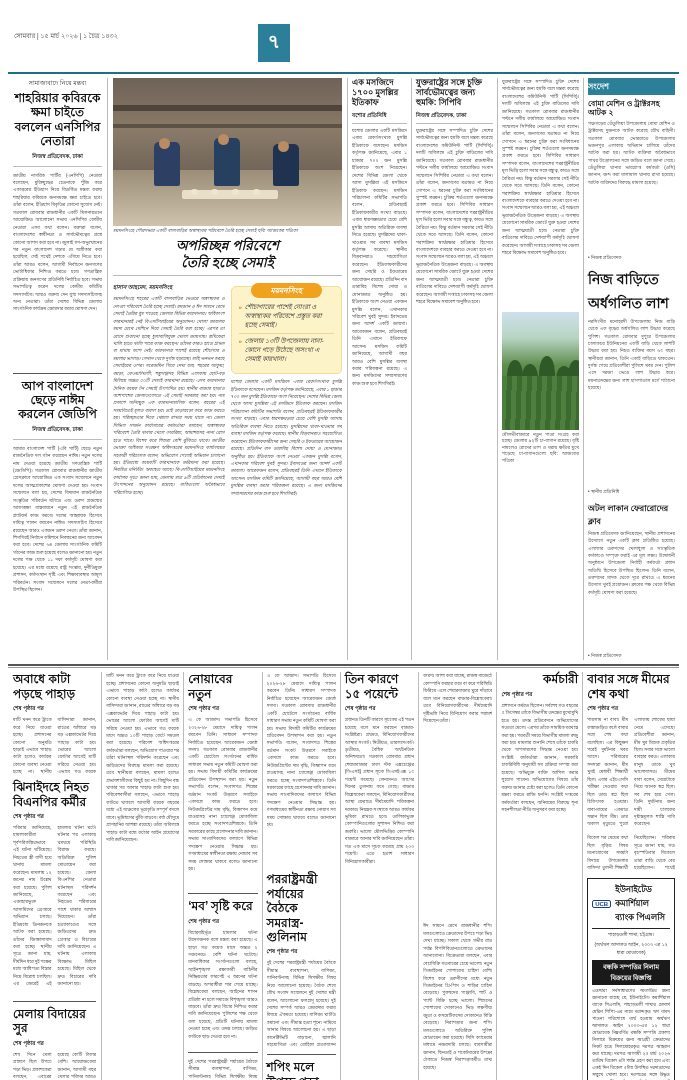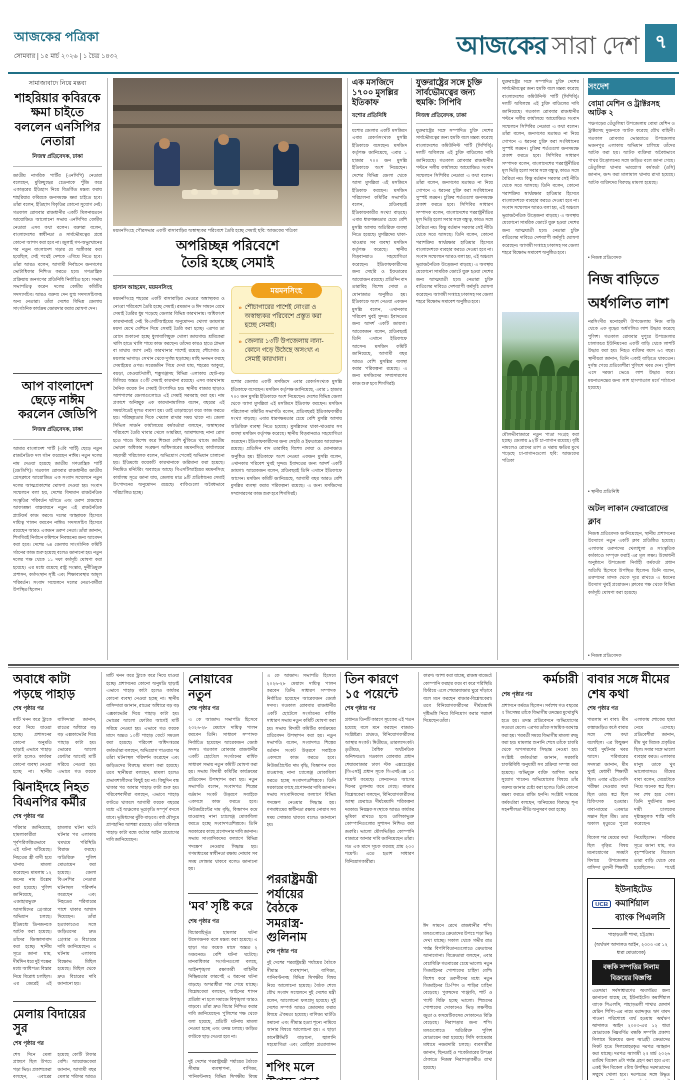--- a/index.html
+++ b/index.html
@@ -38,21 +38,21 @@
     font-size: 19px; font-weight:bold; margin-top:2px; margin-right:2px;
   }
 
   
   .body-wrap { display: flex; margin: 4px 8px 0 8px; gap: 0; }
   .col { position: relative; }
   .vrule { border-left: 0.7px solid #bbb; }
 
   
   .c1 { width: 99px; padding: 0 5px; }
-  .c2 { width: 240px; padding: 0 5px; }
+  .c2 { width: 240px; padding: 0 5px; font-style: italic; }
   .c3 { width: 64px; padding: 0 4px; }
   .c4 { width: 86px; padding: 0 4px; }
   .c5 { width: 86px; padding: 0 4px; }
   .c6 { width: 96px; padding: 0 4px; }
 
   
   .kicker { font-size: 6.2px; color:#333; text-align:center; margin-bottom:2px; }
   .hl-lg { font-size: 13.5px; font-weight: bold; line-height: 1.22; color:#111; text-align:center; }
   .hl-md { font-size: 12px; font-weight: bold; line-height: 1.2; color:#111; }
   .hl-sm { font-size: 8.2px; font-weight: bold; line-height: 1.22; color:#111; }
@@ -144,26 +144,21 @@
   .ad-eng { font-size:5.0px; line-height:1.45; text-align:justify; color:#111; font-family:"Liberation Serif", serif; margin-top:3px;}
   .ad-mini-hd { font-size:5.4px; font-weight:bold; text-align:center; margin:2px 0;}
 </style>
 </head>
 <body>
 
 <div class="page">
 
   <div class="masthead">
     <div class="mast-left">
-      <div class="mast-logo">আজকের পত্রিকা</div>
       <div class="mast-date">সোমবার | ১৫ মার্চ ২০২৬ | ১ চৈত্র ১৪৩২</div>
-    </div>
-    <div class="mast-center">
-      <span class="mast-title-bold">আজকের</span>
-      <span class="mast-title-light">সারা দেশ</span>
     </div>
     <div class="mast-page-no">৭</div>
   </div>
 
   <div class="body-wrap">
 
     <div class="col c1">
       <div class="kicker">সামাজ্যবাদে নিয়ে মন্তব্য</div>
       <div class="hl-md" style="text-align:center">শাহরিয়ার কবিরকে ক্ষমা চাইতে বললেন এনসিপির নেতারা</div>
       <div class="byline byline-c">নিজস্ব প্রতিবেদক, ঢাকা</div>

